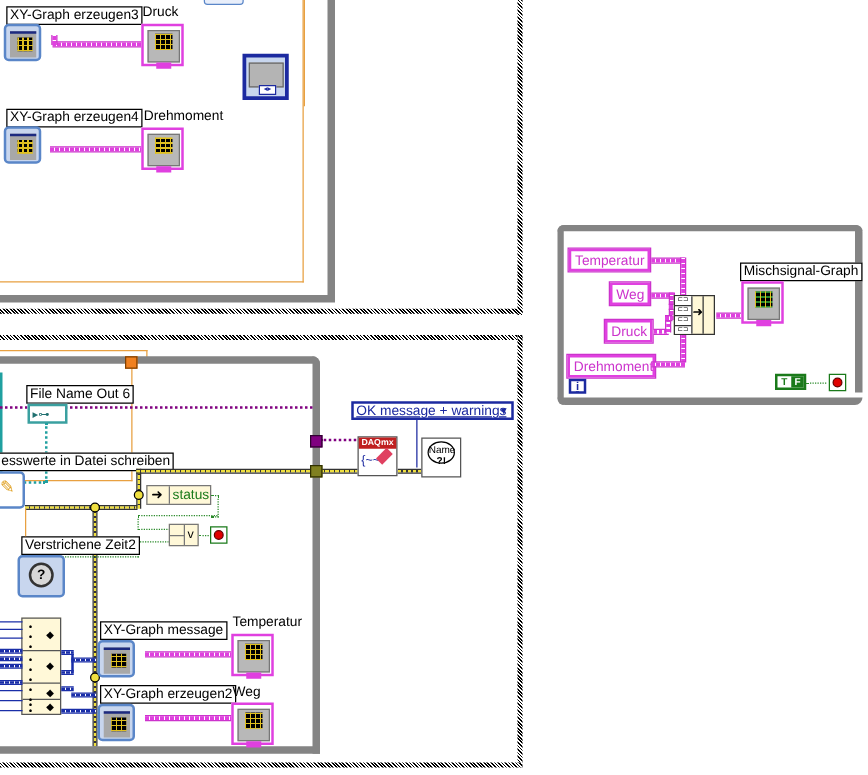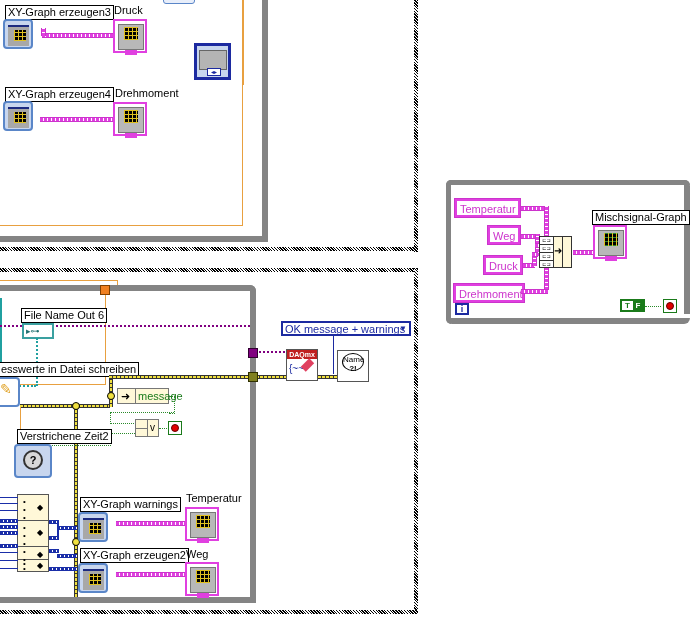--- a/index.html
+++ b/index.html
@@ -128,21 +128,21 @@
   <div class="abs" style="left:72px;top:134px;width:6px;height:6px;border-radius:50%;background:#f0e040;border:1px solid #000;"></div>
   <div class="abs" style="left:107px;top:124px;width:6px;height:6px;border-radius:50%;background:#f0e040;border:1px solid #000;"></div>
   <div class="abs" style="left:72px;top:270px;width:6px;height:6px;border-radius:50%;background:#f0e040;border:1px solid #000;"></div>
 
   <div class="abs" style="left:248px;top:80px;width:8px;height:8px;background:#800080;border:1px solid #300030;"></div>
   <div class="abs" style="left:248px;top:104px;width:8px;height:8px;background:#808020;border:1px solid #303000;"></div>
 
   <div class="abs node cy" style="left:117px;top:120px;width:52px;height:16px;">
     <span style="position:absolute;left:3px;top:0;font-size:11px;line-height:14px;">➜</span>
     <div style="position:absolute;left:17px;top:0;width:1px;height:14px;background:#777;"></div>
-    <span style="position:absolute;left:20px;top:0;font-size:11px;line-height:14px;color:#1a7a1a;">message</span>
+    <span style="position:absolute;left:20px;top:0;font-size:11px;line-height:14px;color:#1a7a1a;">status</span>
   </div>
 
   <div class="abs" style="left:169px;top:128px;width:5px;height:16px;border-top:1px dotted #2a8a2a;border-right:1px dotted #2a8a2a;border-bottom:1px dotted #2a8a2a;"></div>
   <div class="abs" style="left:110px;top:144px;width:64px;height:1px;border-top:1px dotted #2a8a2a;"></div>
   <div class="abs" style="left:110px;top:144px;width:25px;height:11px;border-left:1px dotted #2a8a2a;border-bottom:1px dotted #2a8a2a;"></div>
   <div class="abs" style="left:106px;top:165px;width:29px;height:1px;border-top:1px dotted #2a8a2a;"></div>
   <div class="abs" style="left:50px;top:165px;width:60px;height:12px;border-right:1px dotted #2a8a2a;border-bottom:1px dotted #2a8a2a;"></div>
   <div class="abs" style="left:159px;top:160px;width:10px;height:1px;border-top:1px dotted #2a8a2a;"></div>
 
   <div class="abs node cy" style="left:135px;top:151px;width:24px;height:18px;">
@@ -185,21 +185,21 @@
   <div class="wire-blue-thin" style="left:0;top:300px;width:18px;"></div>
 
   <div class="wire-blue" style="left:49px;top:252px;width:10px;"></div>
   <div class="wire-blue" style="left:57px;top:258px;width:20px;"></div>
   <div class="wire-blue" style="left:49px;top:268px;width:10px;"></div>
   <div class="wire-blue" style="left:57px;top:255px;width:2px;height:13px;"></div>
   <div class="wire-blue" style="left:49px;top:281px;width:10px;"></div>
   <div class="wire-blue" style="left:57px;top:286px;width:20px;"></div>
   <div class="wire-blue" style="left:49px;top:299px;width:28px;"></div>
 
-  <div class="vlabel" style="left:80px;top:229px;">XY-Graph warnings</div>
+  <div class="vlabel" style="left:80px;top:229px;">XY-Graph message</div>
   <div class="xyicon" style="left:78px;top:244px;">
       <div class="scr">
         <div class="grid"></div>
       </div>
     </div>
   <div class="wire-pink" style="left:116px;top:253px;width:70px;"></div>
   <div class="plainlbl" style="left:186px;top:224px;">Temperatur</div>
   <div class="graphind" style="left:185px;top:239px;">
       <div class="in">
         <div class="grid"></div>

